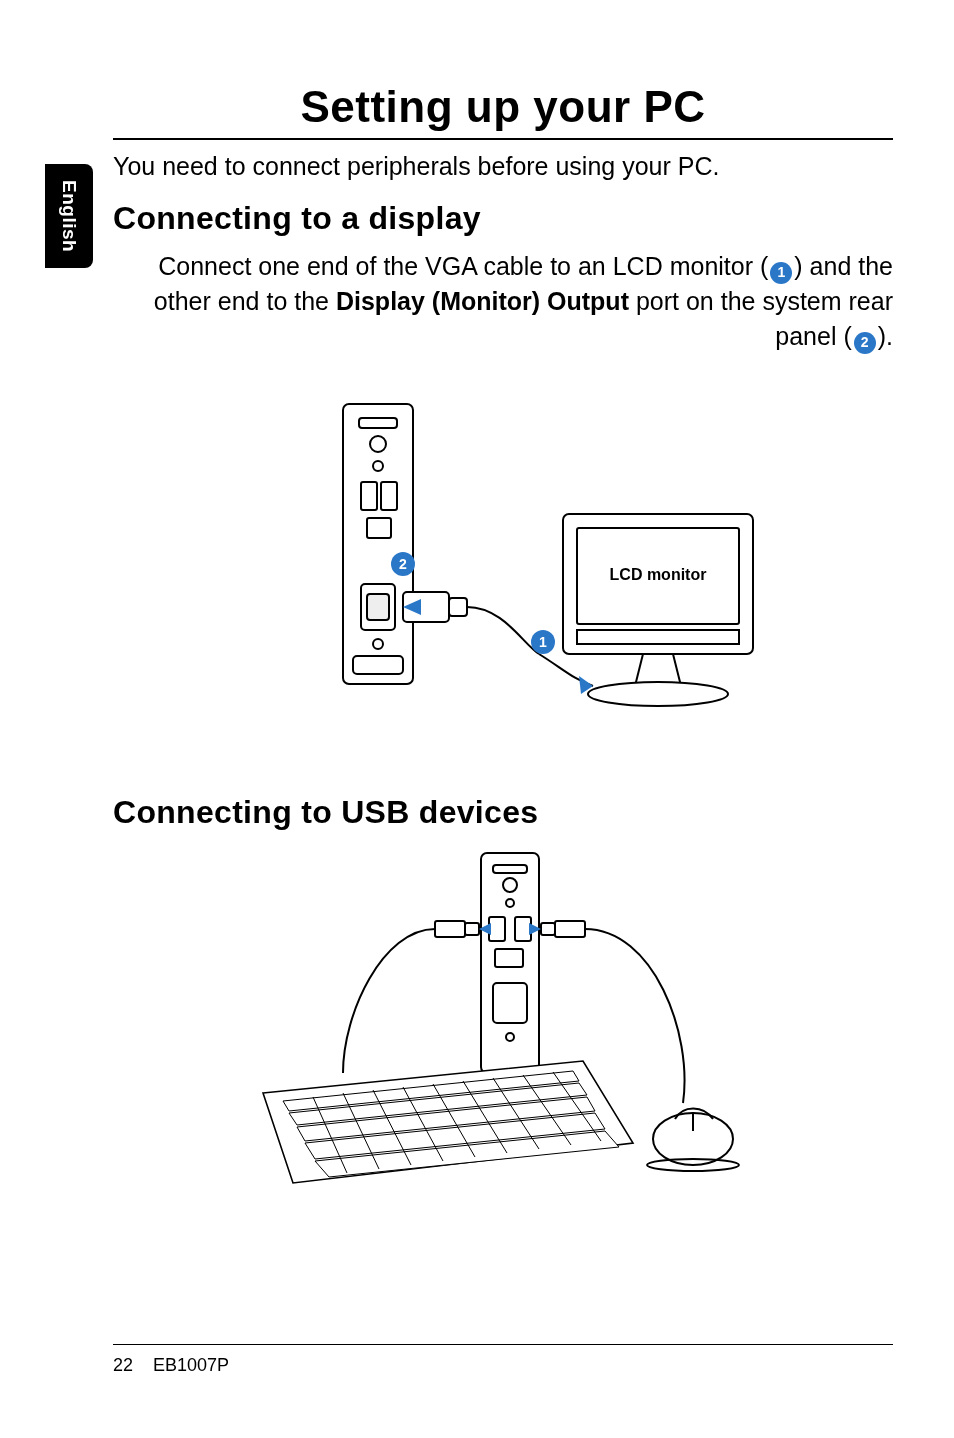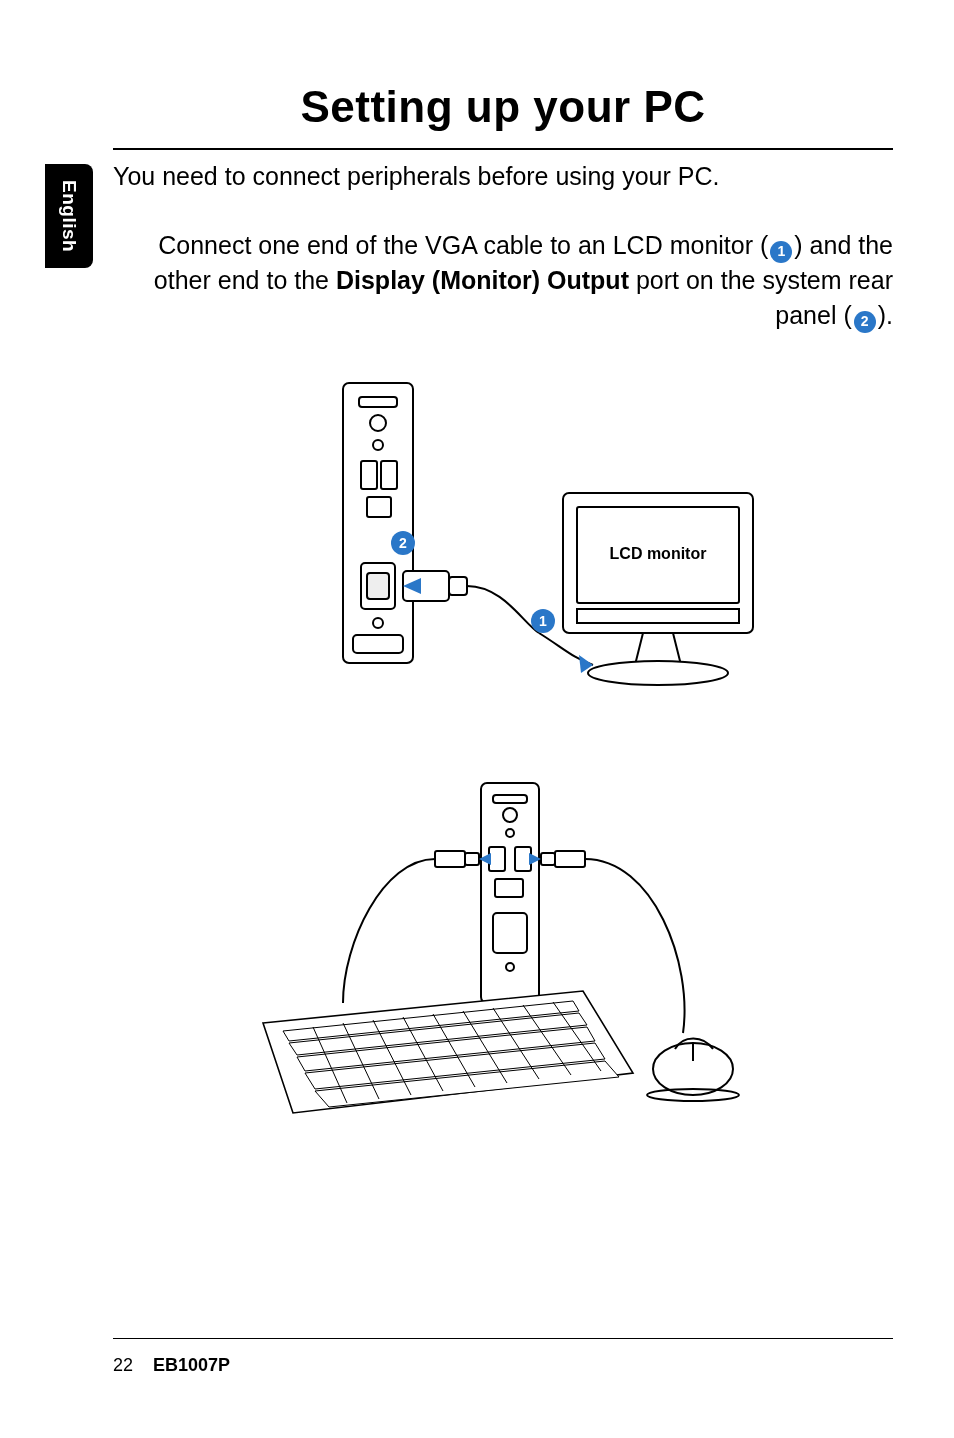--- a/index.html
+++ b/index.html
@@ -36,27 +36,27 @@
     left: 113px;
     top: 82px;
     width: 780px;
   }
   h1 {
     font-family: Arial Black, Arial, sans-serif;
     font-weight: 900;
     font-size: 44px;
     text-align: center;
     border-bottom: 2px solid #000;
-    padding-bottom: 16px;
+    padding-bottom: 6px;
     margin-bottom: 10px;
     letter-spacing: 0.5px;
   }
   .intro {
     font-size: 25px;
-    margin-bottom: 34px;
+    margin-bottom: 16px;
     line-height: 1.35;
   }
   h2 {
     font-family: Arial Black, Arial, sans-serif;
     font-weight: 900;
     font-size: 32px;
     margin-bottom: 12px;
     letter-spacing: 0.3px;
   }
   .para {
@@ -89,40 +89,41 @@
     display: flex;
     justify-content: center;
     margin: 10px 0 0 0;
   }
   .footer {
     position: absolute;
     left: 113px;
     bottom: 62px;
     width: 780px;
     border-top: 1px solid #000;
-    padding-top: 16px;
+    padding-top: 10px;
     font-size: 18px;
     display: flex;
     gap: 20px;
   }
   .footer .pn { font-weight: 400; }
-  .footer .mdl { font-weight: 700; }
+  .footer .mdl { font-weight: 400; }
   svg { display: block; }
 </style>
 </head>
 <body>
 
 <div class="side-tab">
   <span>English</span>
 </div>
 
 <div class="content">
   <h1>Setting up your PC</h1>
   <p class="intro">You need to connect peripherals before using your PC.</p>
 
+  <h2>Connecting to a display</h2>
   <p class="para">
     <span>Connect one end of the VGA cable to an LCD monitor (</span><span class="callout">1</span><span>) and the other end to the </span><b>Display (Monitor) Output</b><span> port on the system rear panel (</span><span class="callout">2</span><span>).</span>
   </p>
 
   <div class="fig-wrap1">
     <svg width="520" height="330" viewBox="0 0 520 330">
 
       <g stroke="#000" stroke-width="2" fill="#fff">
         <rect x="100" y="10" width="70" height="280" rx="6"></rect>
         <rect x="116" y="24" width="38" height="10" rx="3"></rect>
@@ -170,20 +171,21 @@
         <polygon points="350,292 336,282 338,300"></polygon>
       </g>
 
       <g>
         <circle cx="300" cy="248" r="12" fill="#2a77c8"></circle>
         <text x="300" y="253" text-anchor="middle" font-size="14" font-weight="700" fill="#fff">1</text>
       </g>
     </svg>
   </div>
 
+  <h2>Connecting to USB devices</h2>
 
   <div class="fig-wrap2">
     <svg width="560" height="360" viewBox="0 0 560 360">
 
       <g stroke="#000" stroke-width="2" fill="#fff">
         <rect x="258" y="10" width="58" height="220" rx="6"></rect>
         <rect x="270" y="22" width="34" height="8" rx="3"></rect>
         <circle cx="287" cy="42" r="7"></circle>
         <circle cx="287" cy="60" r="4"></circle>
 

